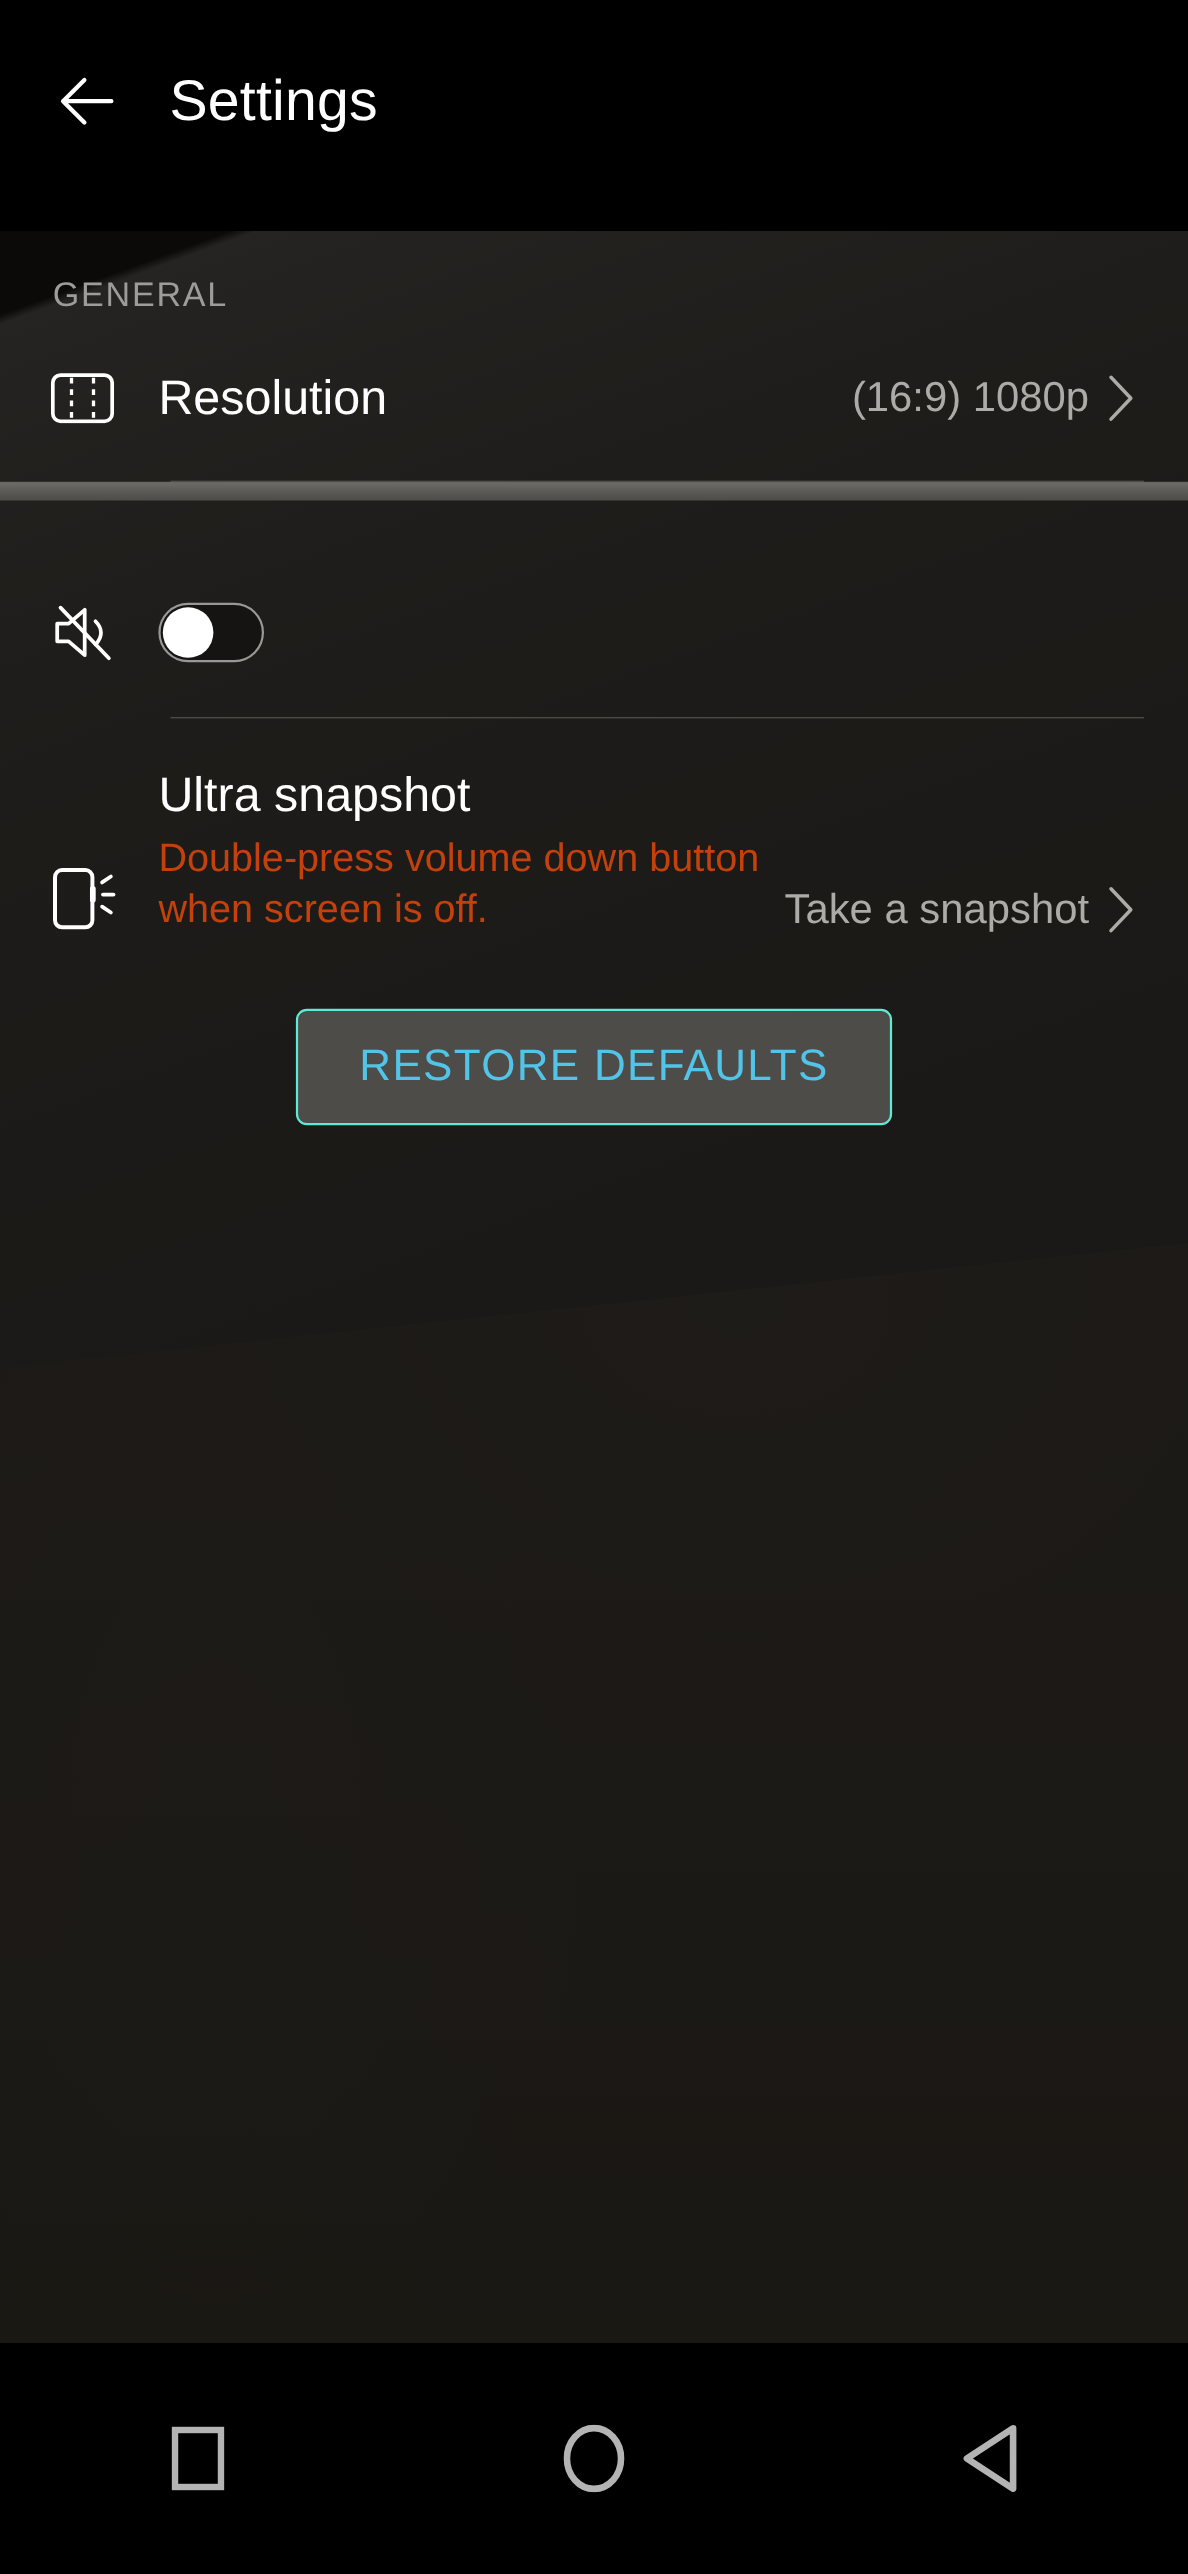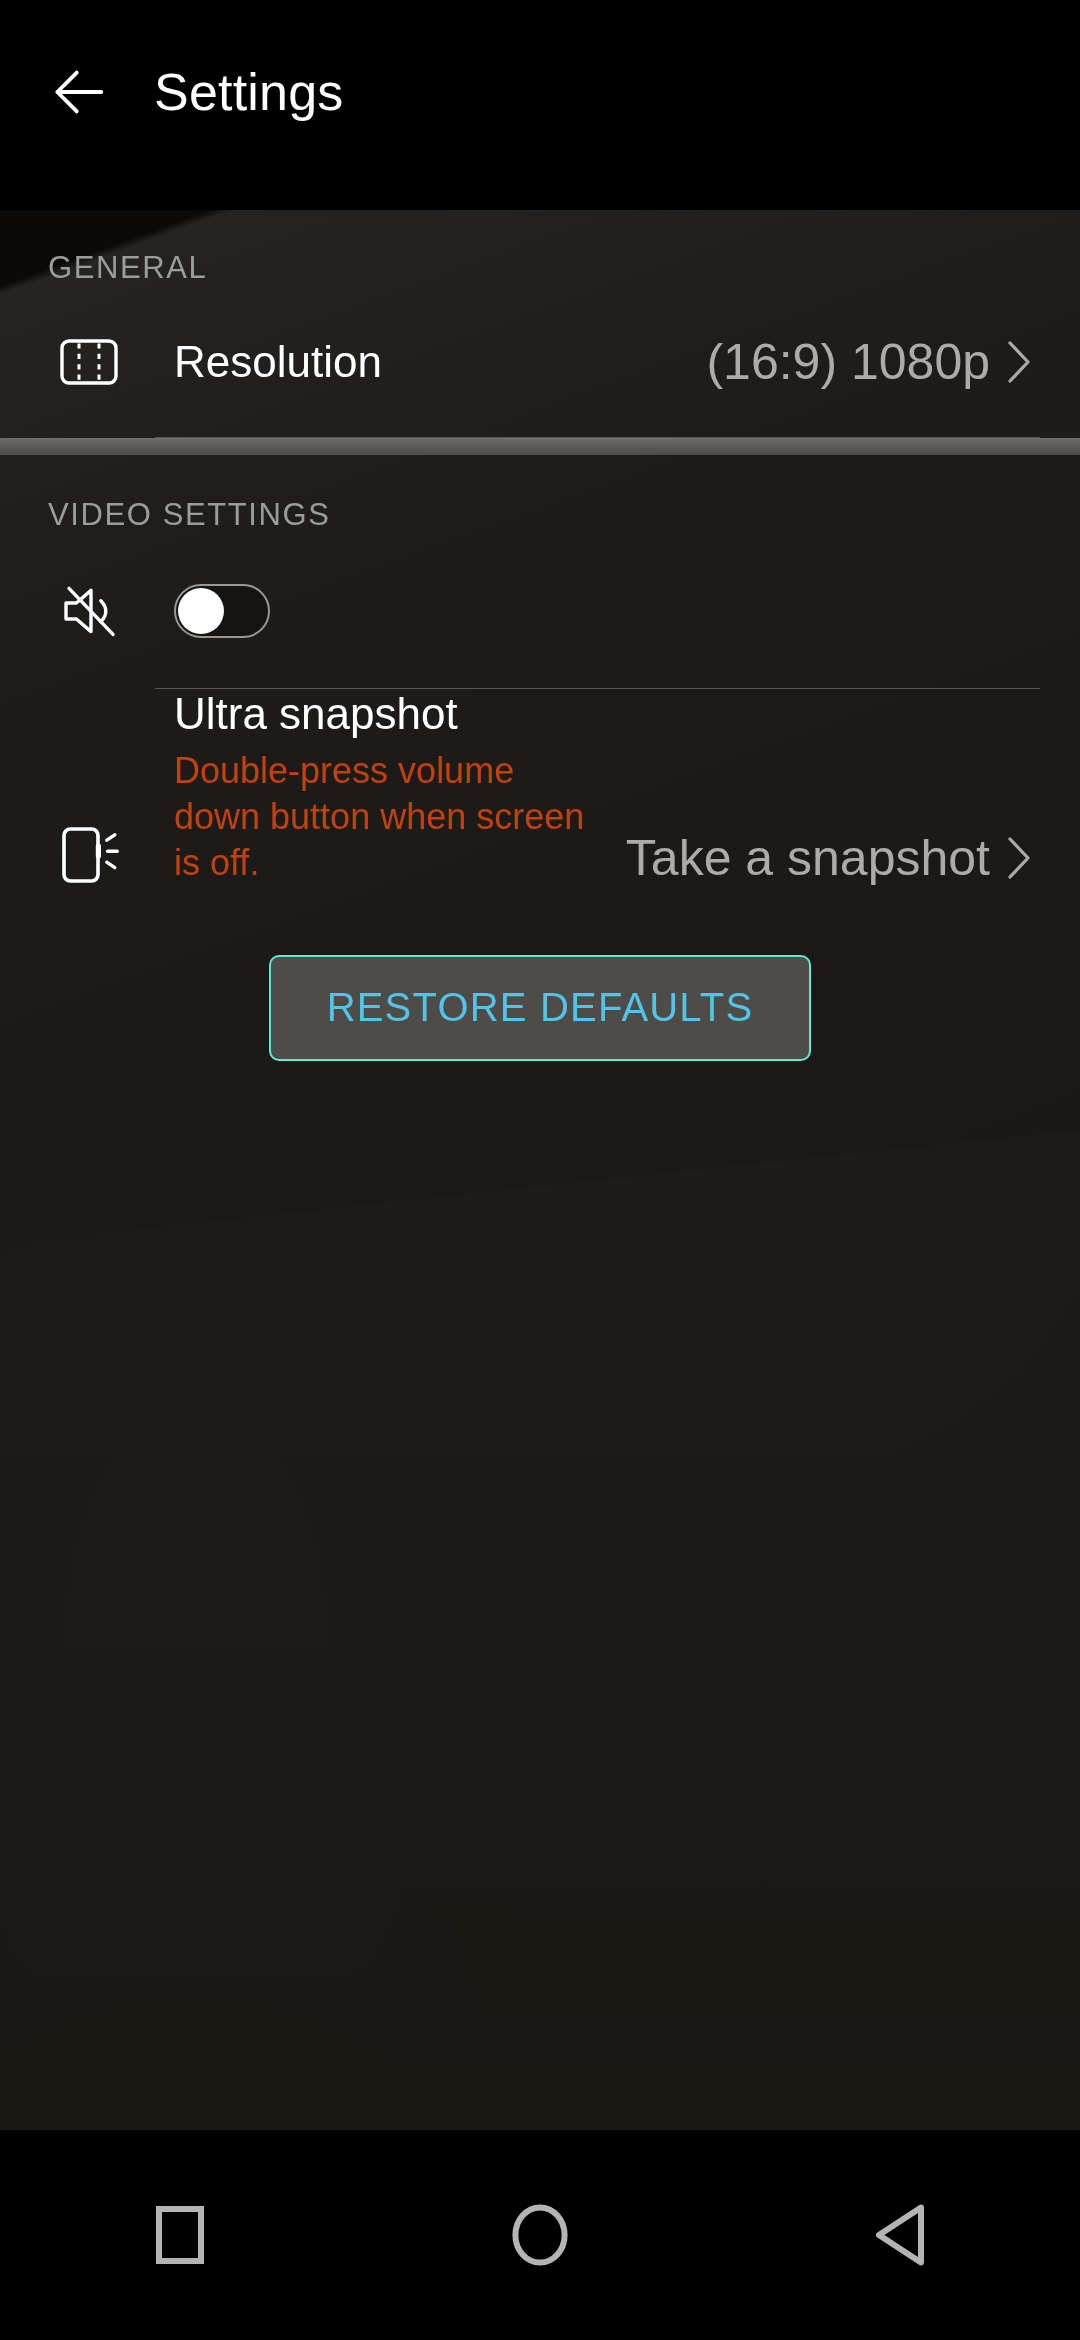--- a/index.html
+++ b/index.html
@@ -119,26 +119,25 @@
     padding-left: 48px;
     white-space: nowrap;
   }
 
   .rows { position: relative; }
 
   .row {
     position: relative;
     display: flex;
     align-items: center;
-    padding-left: 60px;
+    padding-left: 46px;
     padding-right: 48px;
     box-sizing: border-box;
     min-height: 148px;
     cursor: pointer;
-    gap: 16px;
   }
   .row-icon {
     width: 98px;
     flex: 0 0 98px;
     display: flex;
     align-items: center;
     justify-content: flex-start;
   }
   .row-main {
     flex: 1 1 auto;
@@ -156,21 +155,21 @@
   }
   .row-sub {
     color: #c2410c;
     font-size: 36px;
     line-height: 1.28;
     margin-top: 10px;
     max-width: 600px;
   }
   .row-value {
     color: #adaba7;
-    font-size: 50px;
+    font-size: 38px;
     white-space: nowrap;
     margin-right: 16px;
   }
   .row-right {
     flex: 0 0 auto;
     display: flex;
     align-items: center;
   }
 
   .divider {
@@ -297,21 +296,20 @@
         </div>
         <div class="divider" style="bottom:0"></div>
       </div>
 
 
     </div>
 
     <div class="section-gap"></div>
 
     <div style="height:42px"></div>
-    <div class="section-label">VIDEO SETTINGS</div>
 
     <div class="rows">
 
       <div class="row" style="min-height:156px">
         <div class="row-icon">
           <svg width="62" height="54" viewBox="0 0 31 27" fill="none">
             <path d="M3 9.5H8.2L15.5 3.2V23.8L8.2 17.5H3V9.5Z" stroke="#ffffff" stroke-width="1.7" stroke-linejoin="round"></path>
             <path d="M20.4 8.4C22.0 10.0 22.9 11.9 22.9 13.6C22.9 15.4 22.0 17.3 20.4 18.9" stroke="#ffffff" stroke-width="1.7" stroke-linecap="round"></path>
             <path d="M4.5 2.2L26.5 25.2" stroke="#ffffff" stroke-width="1.7" stroke-linecap="round"></path>
           </svg>

